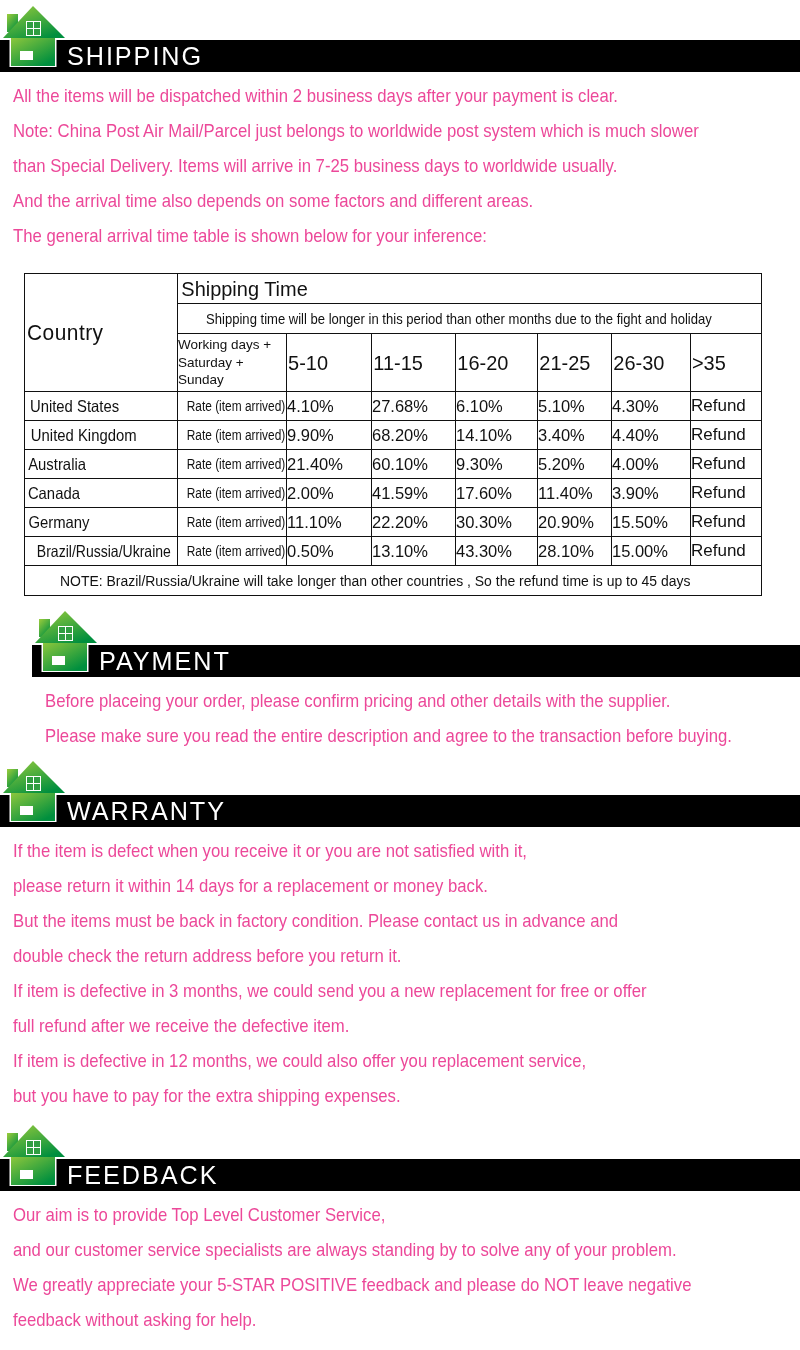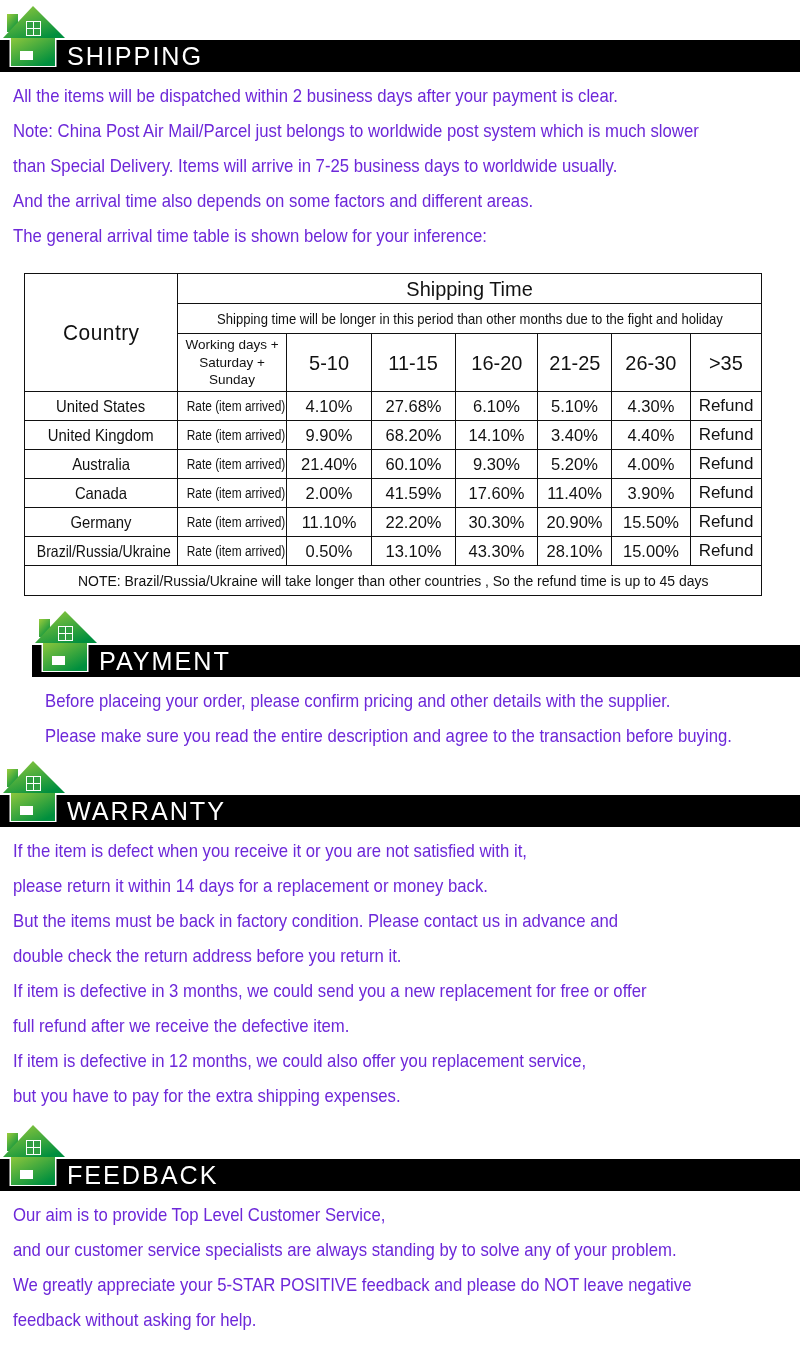--- a/index.html
+++ b/index.html
@@ -20,29 +20,29 @@
     transform:scaleX(0.97); transform-origin:0 50%;
   }
   .house { position:absolute; left:3px; top:0; width:62px; height:62px; z-index:2; }
   .house svg { display:block; }
 
   #sec-shipping { margin-top:5px; }
   #sec-payment  { margin-top:14px;padding-left:32px; }
   #sec-warranty { margin-top:7px; }
   #sec-feedback { margin-top:11px; }
 
-  .para { padding:6px 0 0 13px; font-size:19px; line-height:35px; color:#6d28d9; }
+  .para { padding:6px 0 0 13px; font-size:19px; line-height:35px; color:#ec4899; }
   .para .line { transform:scaleX(0.88); transform-origin:0 50%; white-space:nowrap; }
 
   table.shiptable {
     border-collapse:collapse; table-layout:fixed;
     width:737px; margin:20px 0 0 24px; color:#111;
   }
   table.shiptable td {
-    border:1.5px solid #111; text-align:center; vertical-align:middle;
+    border:1.5px solid #111; vertical-align:middle;
     padding:0; overflow:hidden;
   }
   .r-shiptime td   { height:30px; }
   .r-subtitle td   { height:30px; }
   .r-workdays td   { height:58px; }
   .r-data td       { height:29px;margin-top:15px; }
   .r-note td       { height:30px; }
 
   .cell-country-hdr  { font-size:22px; letter-spacing:0.5px; }
   .cell-shiptime-hdr { font-size:21px; }

